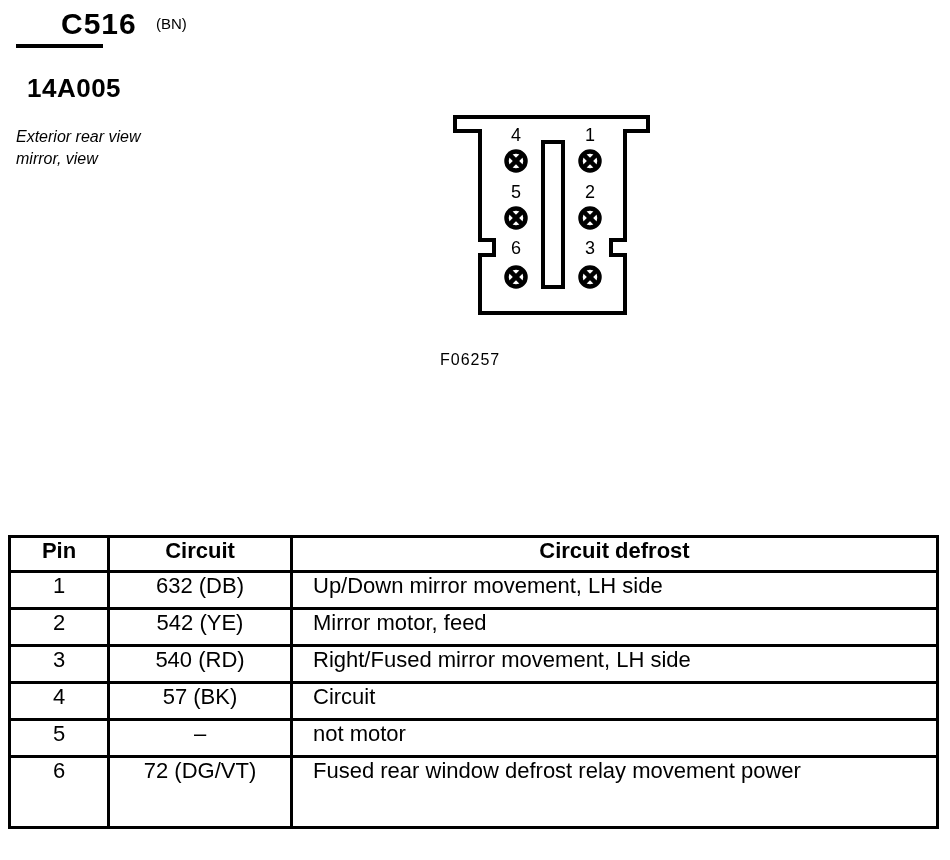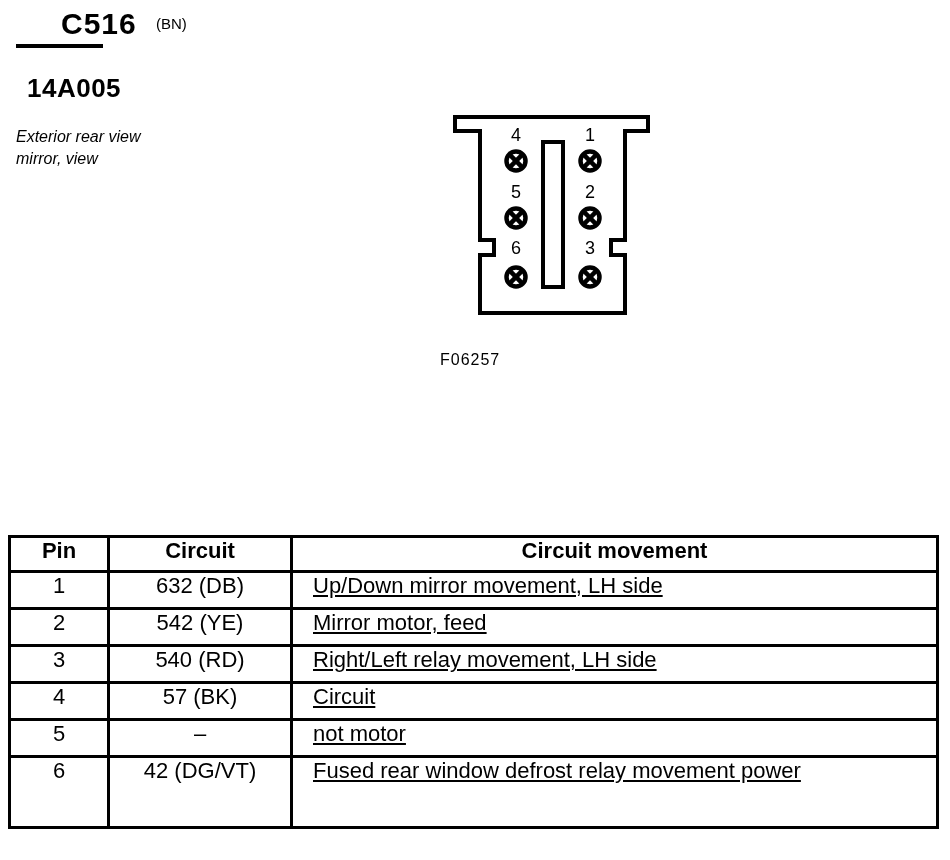--- a/index.html
+++ b/index.html
@@ -53,21 +53,21 @@
     font-size: 22px;
   }
   table.pinout th, table.pinout td {
     border: 3px solid var(--ink);
     vertical-align: top;
     padding-top: 0;
   }
   table.pinout th { font-weight: bold; text-align: center; height: 35px; }
   table.pinout td { height: 37px; }
   td.cell-pin, td.cell-circuit { text-align: center; }
-  td.cell-function { text-align: left; padding-left: 20px; text-decoration: underline; }
+  td.cell-function { text-align: left; padding-left: 20px; }
   tr.row-last td { height: 71px; }
 </style>
 </head>
 <body>
 
 <div class="connector-id">C516</div>
 <div class="connector-underline"></div>
 <div class="connector-code">(BN)</div>
 <div class="part-number">14A005</div>
 <div class="description">
@@ -108,48 +108,48 @@
 <table class="pinout">
   <colgroup>
     <col style="width:99px">
     <col style="width:183px">
     <col>
   </colgroup>
   <thead>
     <tr>
       <th>Pin</th>
       <th>Circuit</th>
-      <th>Circuit movement</th>
+      <th>Circuit defrost</th>
     </tr>
   </thead>
   <tbody>
     <tr>
       <td class="cell-pin">1</td>
       <td class="cell-circuit">632 (DB)</td>
       <td class="cell-function">Up/Down mirror movement, LH side</td>
     </tr>
     <tr>
       <td class="cell-pin">2</td>
       <td class="cell-circuit">542 (YE)</td>
       <td class="cell-function">Mirror motor, feed</td>
     </tr>
     <tr>
       <td class="cell-pin">3</td>
       <td class="cell-circuit">540 (RD)</td>
-      <td class="cell-function">Right/Left relay movement, LH side</td>
+      <td class="cell-function">Right/Fused mirror movement, LH side</td>
     </tr>
     <tr>
       <td class="cell-pin">4</td>
       <td class="cell-circuit">57 (BK)</td>
       <td class="cell-function">Circuit</td>
     </tr>
     <tr>
       <td class="cell-pin">5</td>
       <td class="cell-circuit">–</td>
       <td class="cell-function">not motor</td>
     </tr>
     <tr class="row-last">
       <td class="cell-pin">6</td>
-      <td class="cell-circuit">42 (DG/VT)</td>
+      <td class="cell-circuit">72 (DG/VT)</td>
       <td class="cell-function">Fused rear window defrost relay movement power</td>
     </tr>
   </tbody>
 </table>
 
 </body></html>

